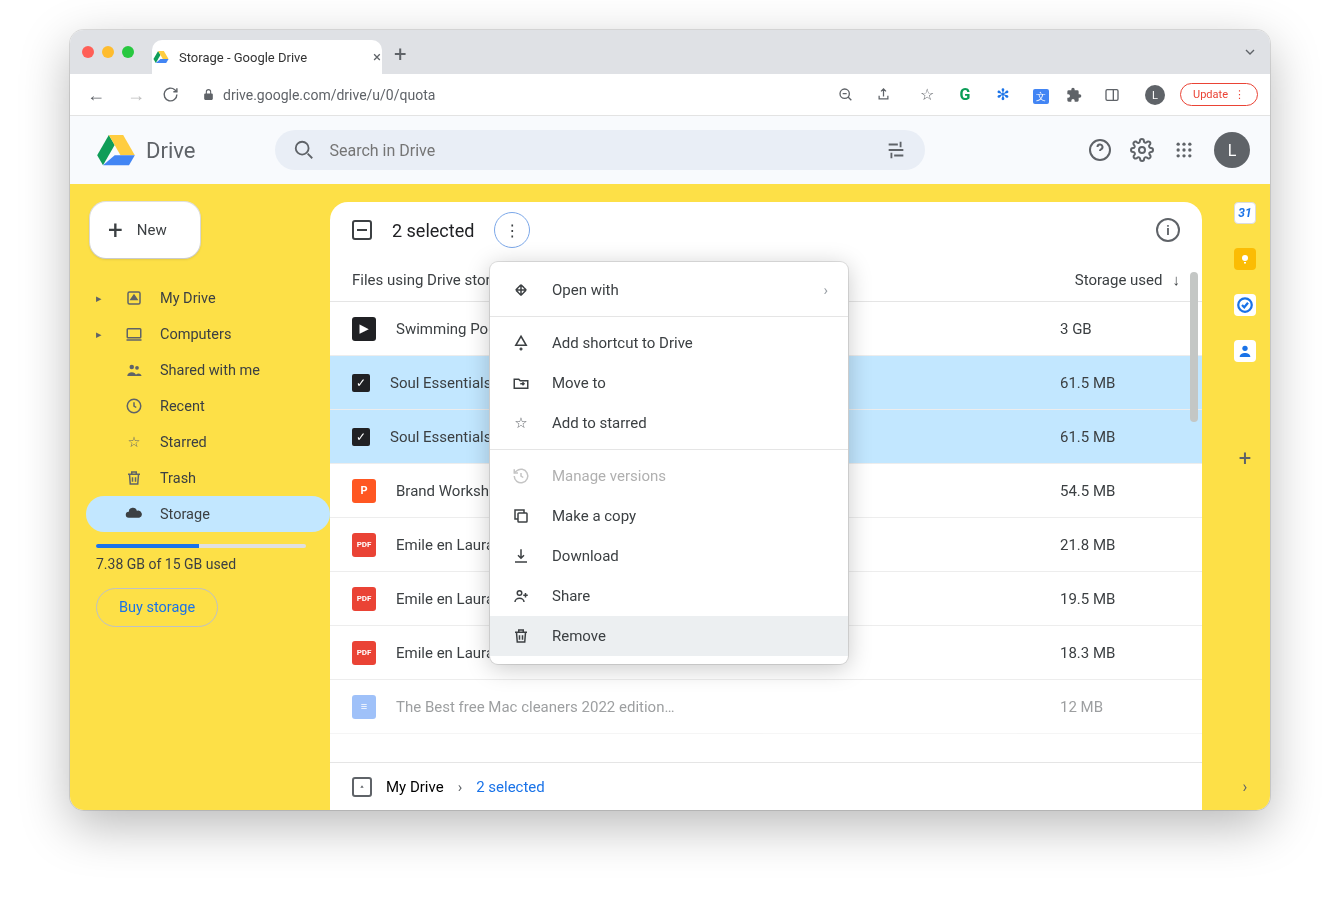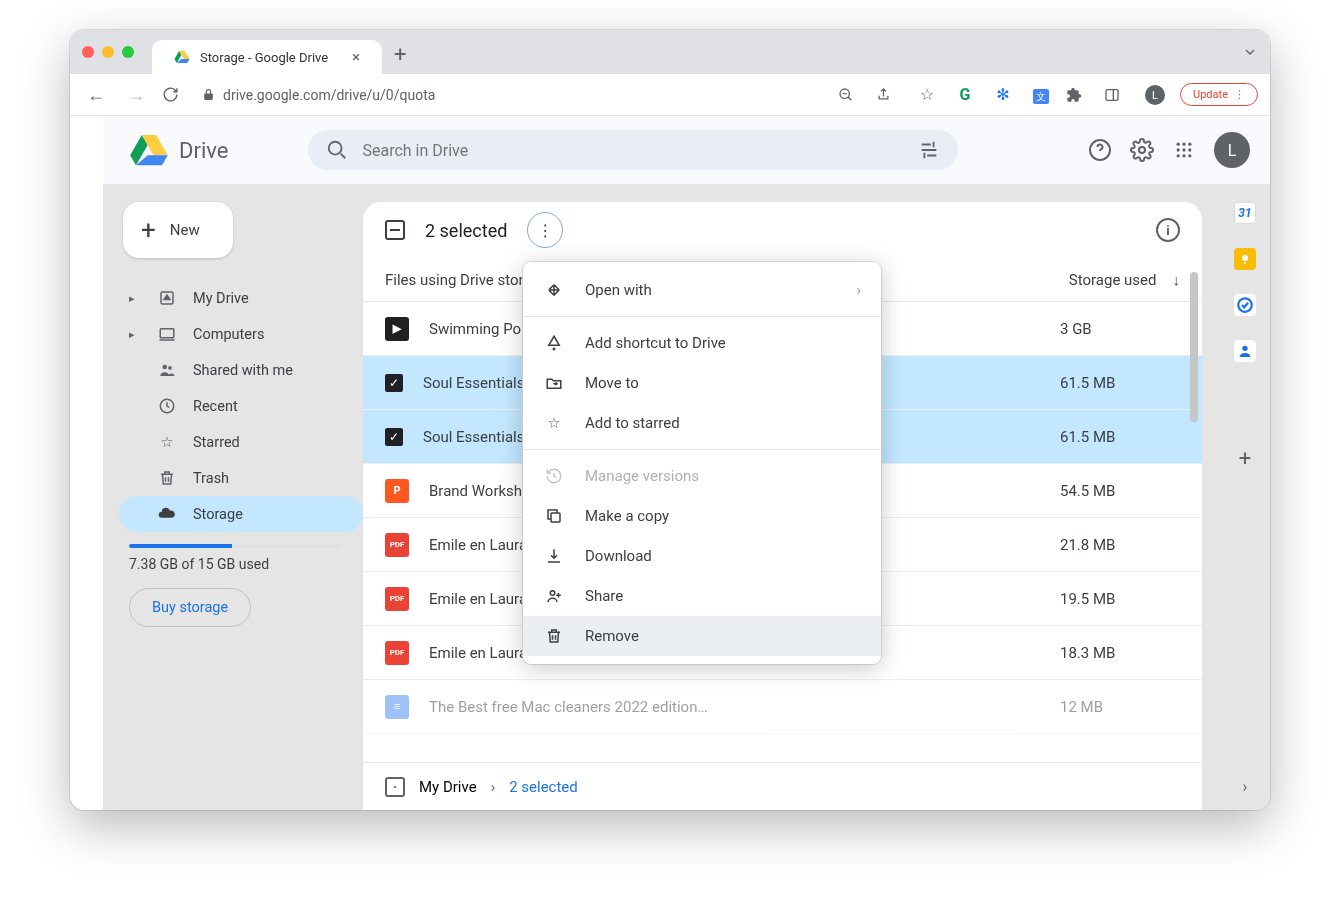--- a/index.html
+++ b/index.html
@@ -4,38 +4,38 @@
 <style>
 * { box-sizing: border-box; margin: 0; padding: 0; font-family: -apple-system, BlinkMacSystemFont, "Segoe UI", Roboto, Arial, sans-serif; }
 body { background: #fff; width: 1340px; height: 915px; display: flex; align-items: flex-start; justify-content: center; padding: 30px 40px;}
 .window { width: 1200px; height: 780px; border-radius: 14px; background: #fff; box-shadow: 0 16px 50px rgba(0,0,0,0.28), 0 0 0 1px #e3e3e3; overflow: hidden; display: flex; flex-direction: column; }
 
 
 .tabstrip { height: 44px; background: #dfe1e5; display: flex; align-items: center; padding: 0 12px; }
 .traffic { display: flex; gap: 8px; margin-right: 18px; }
 .dot { width: 12px; height: 12px; border-radius: 50%; }
 .dot.red{background:#ff5f57;} .dot.yellow{background:#febc2e;} .dot.green{background:#28c840;}
-.tab { background:#fff; height: 34px; border-radius: 10px 10px 0 0; display:flex; align-items:center; padding:0 22px; gap:10px; min-width:230px; margin-top:10px; position:relative;}
+.tab { background:#fff; height: 34px; border-radius: 10px 10px 0 0; display:flex; align-items:center; padding:0 1px; gap:10px; min-width:230px; margin-top:10px; position:relative;}
 .tab .favicon{width:16px;height:16px;}
 .tab .title{font-size:13px;color:#333;}
 .tab .close{margin-left:auto;color:#5f6368;font-size:15px;}
 .newtab{color:#5f6368;font-size:22px;margin-left:12px;margin-top:4px;}
 .tabstrip .chev{margin-left:auto;color:#5f6368;}
 
 
 .urlbar { height:42px; display:flex; align-items:center; padding:0 12px; gap:12px; border-bottom:1px solid #e3e3e3; background:#fff;}
 .urlbar .navbtn { width:28px; text-align:center; color:#5f6368; font-size:18px;}
 .addr { flex:0 0 auto; display:flex; align-items:center; gap:8px; font-size:14px; color:#5f6368;}
 .addr .lock{font-size:12px;}
 .urlbar .spacer{flex:1;}
 .urlbar .ticon{width:26px;text-align:center;color:#5f6368;font-size:16px;}
 .update-pill{border:1px solid #ea4335; color:#ea4335; border-radius:16px; padding:4px 12px; font-size:11px; display:flex; align-items:center; gap:6px;}
 
 
-.app { flex:1; display:flex; background:#e5e5e5; overflow:hidden; position:relative;margin-left:33px;}
+.app { flex:1; display:flex; background:#fde047; overflow:hidden; position:relative;}
 .header { position:absolute; top:0; left:0; right:0; height:68px; display:flex; align-items:center; padding:0 20px 0 26px; gap:20px; background:#f8fafd;}
 .logo-area{display:flex;align-items:center;gap:10px;}
 .logo-txt{font-size:22px;color:#5f6368;}
 .searchbar{flex:1; max-width:650px; height:40px; background:#e9eef6; border-radius:28px; display:flex; align-items:center; padding:0 18px; gap:14px; margin-left:60px;}
 .searchbar input{flex:1;border:none;background:transparent;font-size:16px;outline:none;color:#5f6368;}
 .hicons{display:flex;align-items:center;gap:18px;margin-left:auto;}
 .hicons .ic{width:24px;height:24px;color:#5f6368;display:flex;align-items:center;justify-content:center;}
 .avatar-circle{width:36px;height:36px;border-radius:50%;background:#5f6368;color:#fff;display:flex;align-items:center;justify-content:center;font-size:16px;}
 
 .sidebar{width:260px; padding-top:86px; padding-left:16px; display:flex; flex-direction:column;}
@@ -52,21 +52,21 @@
 
 .main{flex:1; margin:86px 18px 0 0; background:#fff; border-radius:18px 18px 0 0; display:flex; flex-direction:column; overflow:hidden; position:relative;}
 .sel-bar{height:56px;display:flex;align-items:center;padding:0 22px;gap:20px;}
 .sel-check{width:20px;height:20px;border:2px solid #3c4043;border-radius:3px;display:flex;align-items:center;justify-content:center;}
 .sel-check::after{content:"";width:10px;height:2px;background:#3c4043;}
 .sel-txt{font-size:18px;color:#202124;}
 .more-circle{width:36px;height:36px;border-radius:50%;border:1px solid #7ba7e8;display:flex;align-items:center;justify-content:center;color:#3c4043;}
 .info-ic{margin-left:auto;width:24px;height:24px;border:2px solid #5f6368;border-radius:50%;display:flex;align-items:center;justify-content:center;color:#5f6368;font-size:13px;font-weight:bold;}
 
 .sub-hdr{height:44px;display:flex;align-items:center;padding:0 22px;font-size:15px;color:#3c4043;border-bottom:1px solid #e5e5e5;}
-.sub-hdr .right{margin-left:auto;display:flex;align-items:center;gap:16px;}
+.sub-hdr .right{margin-left:auto;display:flex;align-items:center;gap:10px;}
 
 .filelist{flex:1;overflow-y:auto;}
 .frow{height:54px;display:flex;align-items:center;padding:0 22px;border-bottom:1px solid #ededed;gap:20px;font-size:15px;color:#3c4043;}
 .frow .ficon{width:24px;height:24px;display:flex;align-items:center;justify-content:center;font-size:11px;font-weight:bold;color:#fff;border-radius:3px;}
 .frow.sel{background:#c2e7ff;}
 .frow .chk{width:18px;height:18px;background:#202124;border-radius:2px;display:flex;align-items:center;justify-content:center;color:#fff;font-size:12px;}
 .frow .fname{flex:1;}
 .frow .fsize{width:120px;}
 
 .breadcrumb{height:48px;border-top:1px solid #e5e5e5;display:flex;align-items:center;padding:0 22px;gap:14px;font-size:15px;}

